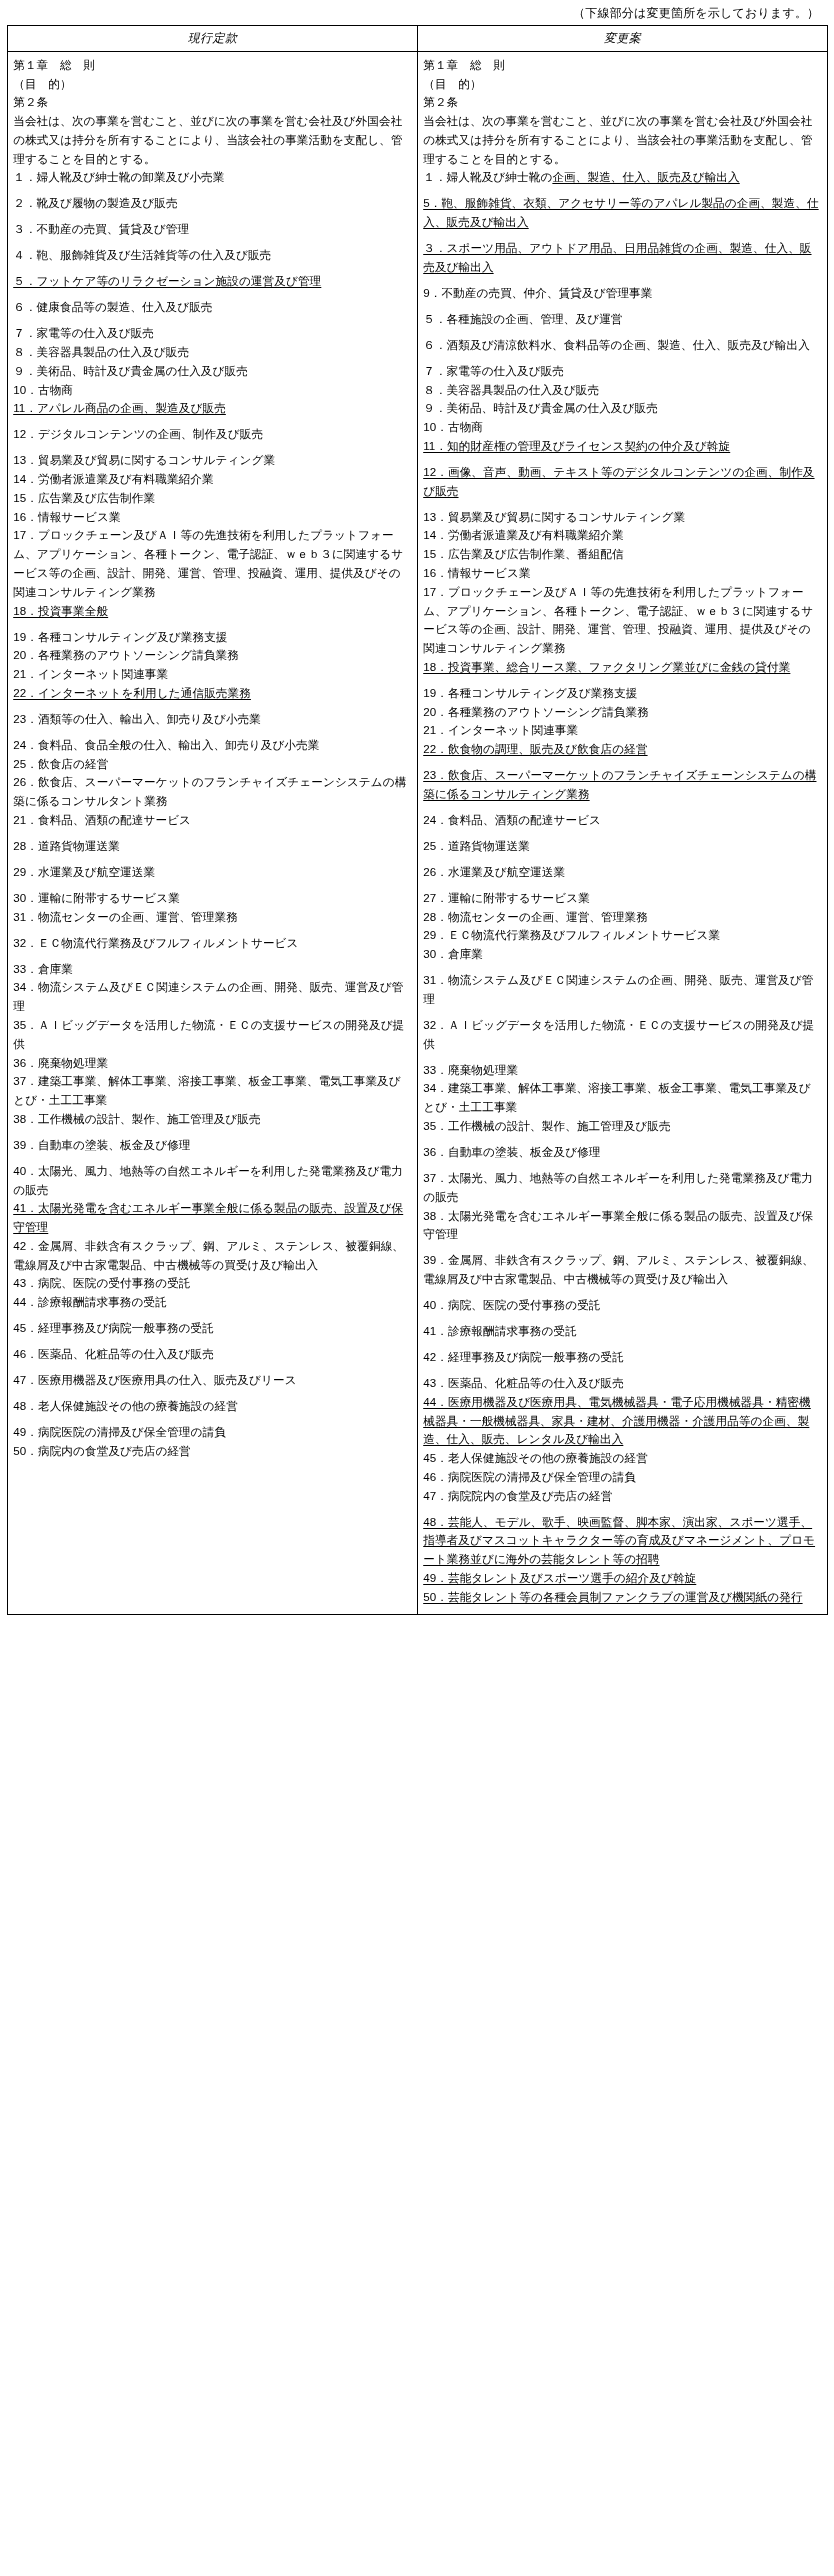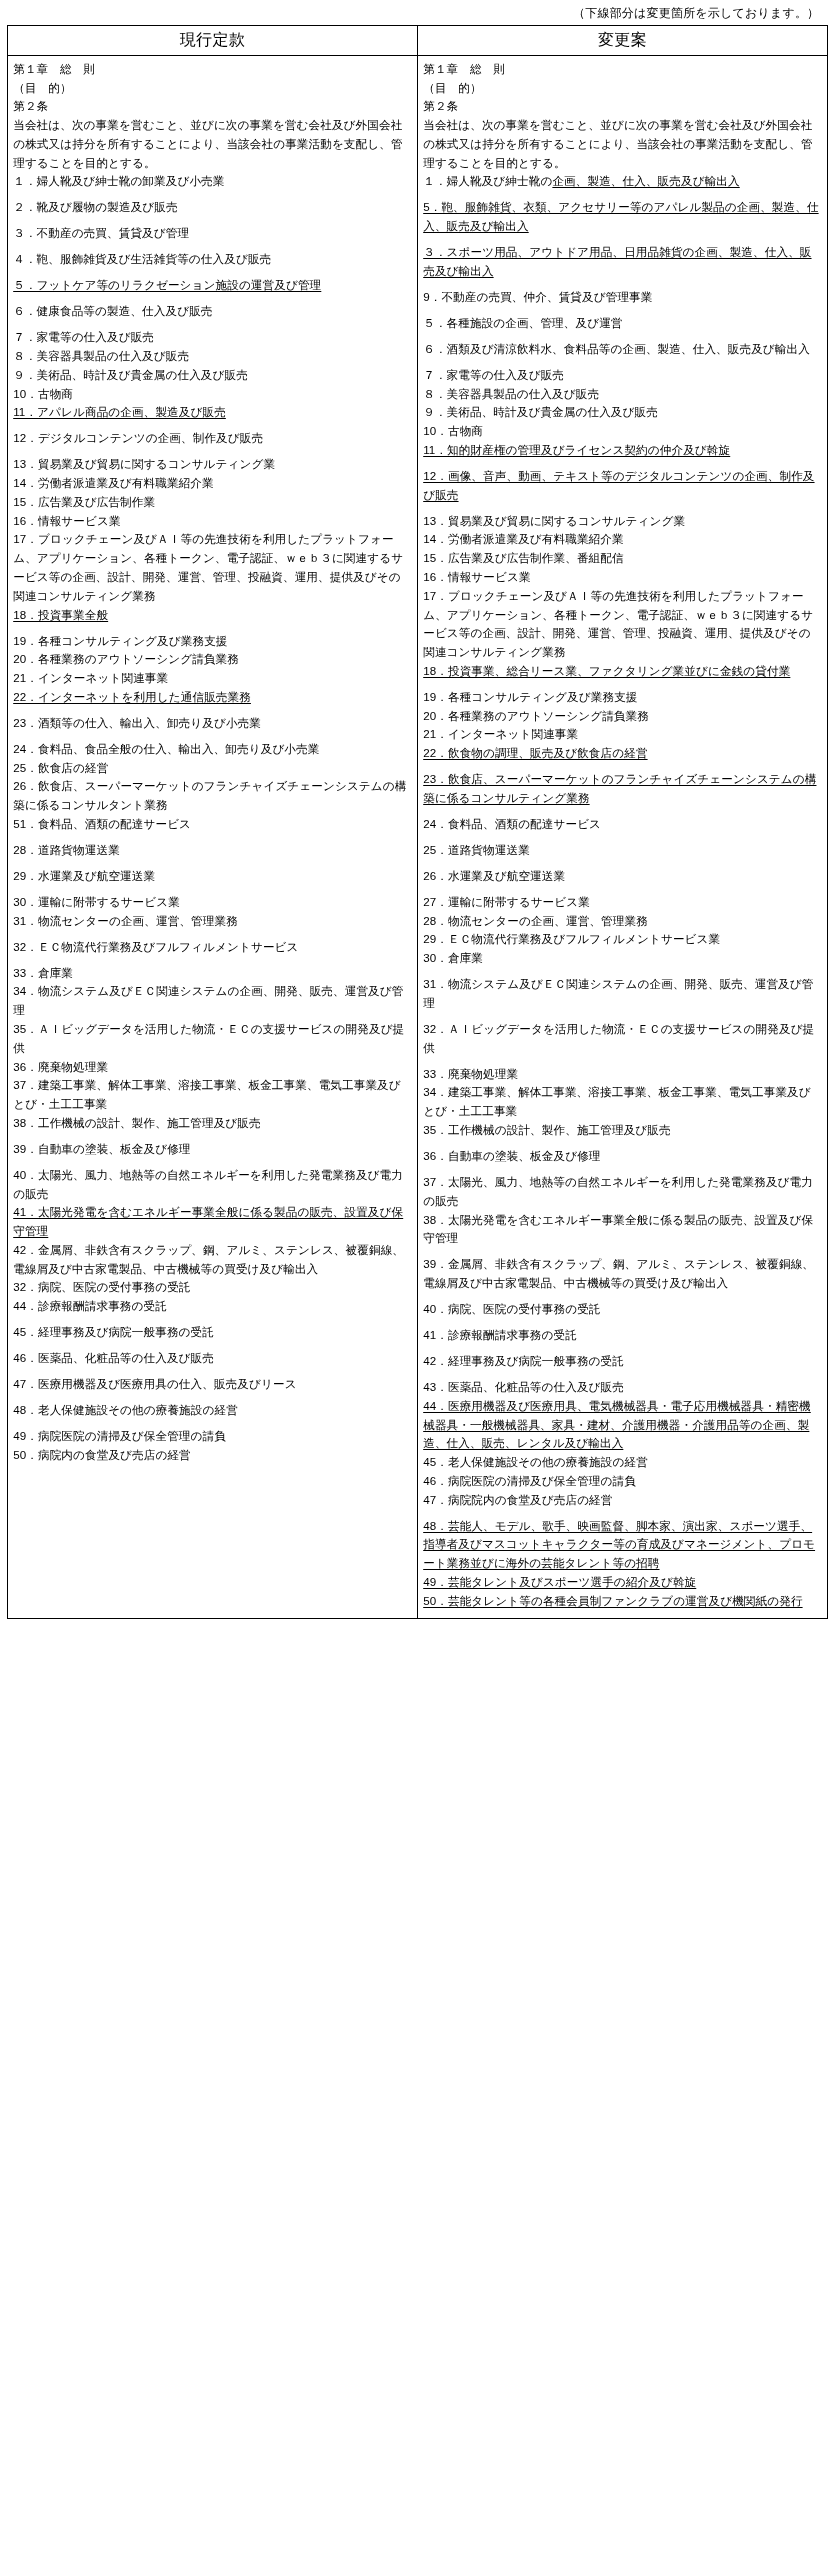--- a/index.html
+++ b/index.html
@@ -35,23 +35,24 @@
   table.cmp col.c1 { width: 410px; }
   table.cmp col.c2 { width: 410px; }
   table.cmp th, table.cmp td {
     border: 0.9px solid #000;
     vertical-align: top;
     padding: 0;
   }
   table.cmp th {
     text-align: center;
     font-weight: normal;
-    font-size: 16px;
+    font-size: 12px;
     padding: 3.5px 0 4.3px 0;
     letter-spacing: 0.4px;
+    font-style: italic;
   }
   .cellpad {
     padding: 3.5px 5.2px 7px 5.2px;
   }
   .line {
     font-size: 11.6px;
     line-height: 1.62;
     letter-spacing: 0.1px;
     white-space: pre-wrap;
     word-break: break-all;
@@ -111,37 +112,37 @@
               <div class="line"><span>17．ブロックチェーン及びＡＩ等の先進技術を利用したプラットフォーム、アプリケーション、各種トークン、電子認証、ｗｅｂ３に関連するサービス等の企画、設計、開発、運営、管理、投融資、運用、提供及びその関連コンサルティング業務</span></div>
               <div class="line"><span class="u">18．投資事業全般</span></div>
               <div class="line gap"><span>19．各種コンサルティング及び業務支援</span></div>
               <div class="line"><span>20．各種業務のアウトソーシング請負業務</span></div>
               <div class="line"><span>21．インターネット関連事業</span></div>
               <div class="line"><span class="u">22．インターネットを利用した通信販売業務</span></div>
               <div class="line gap"><span>23．酒類等の仕入、輸出入、卸売り及び小売業</span></div>
               <div class="line gap"><span>24．食料品、食品全般の仕入、輸出入、卸売り及び小売業</span></div>
               <div class="line"><span>25．飲食店の経営</span></div>
               <div class="line"><span>26．飲食店、スーパーマーケットのフランチャイズチェーンシステムの構築に係るコンサルタント業務</span></div>
-              <div class="line"><span>51．食料品、酒類の配達サービス</span></div>
+              <div class="line"><span>21．食料品、酒類の配達サービス</span></div>
               <div class="line gap"><span>28．道路貨物運送業</span></div>
               <div class="line gap"><span>29．水運業及び航空運送業</span></div>
               <div class="line gap"><span>30．運輸に附帯するサービス業</span></div>
               <div class="line"><span>31．物流センターの企画、運営、管理業務</span></div>
               <div class="line gap"><span>32．ＥＣ物流代行業務及びフルフィルメントサービス</span></div>
               <div class="line gap"><span>33．倉庫業</span></div>
               <div class="line"><span>34．物流システム及びＥＣ関連システムの企画、開発、販売、運営及び管理</span></div>
               <div class="line"><span>35．ＡＩビッグデータを活用した物流・ＥＣの支援サービスの開発及び提供</span></div>
               <div class="line"><span>36．廃棄物処理業</span></div>
               <div class="line"><span>37．建築工事業、解体工事業、溶接工事業、板金工事業、電気工事業及びとび・土工工事業</span></div>
               <div class="line"><span>38．工作機械の設計、製作、施工管理及び販売</span></div>
               <div class="line gap"><span>39．自動車の塗装、板金及び修理</span></div>
               <div class="line gap"><span>40．太陽光、風力、地熱等の自然エネルギーを利用した発電業務及び電力の販売</span></div>
               <div class="line"><span class="u">41．太陽光発電を含むエネルギー事業全般に係る製品の販売、設置及び保守管理</span></div>
               <div class="line"><span>42．金属屑、非鉄含有スクラップ、鋼、アルミ、ステンレス、被覆銅線、電線屑及び中古家電製品、中古機械等の買受け及び輸出入</span></div>
-              <div class="line"><span>32．病院、医院の受付事務の受託</span></div>
+              <div class="line"><span>43．病院、医院の受付事務の受託</span></div>
               <div class="line"><span>44．診療報酬請求事務の受託</span></div>
               <div class="line gap"><span>45．経理事務及び病院一般事務の受託</span></div>
               <div class="line gap"><span>46．医薬品、化粧品等の仕入及び販売</span></div>
               <div class="line gap"><span>47．医療用機器及び医療用具の仕入、販売及びリース</span></div>
               <div class="line gap"><span>48．老人保健施設その他の療養施設の経営</span></div>
               <div class="line gap"><span>49．病院医院の清掃及び保全管理の請負</span></div>
               <div class="line"><span>50．病院内の食堂及び売店の経営</span></div>
             </div>
         </td>
         <td>

